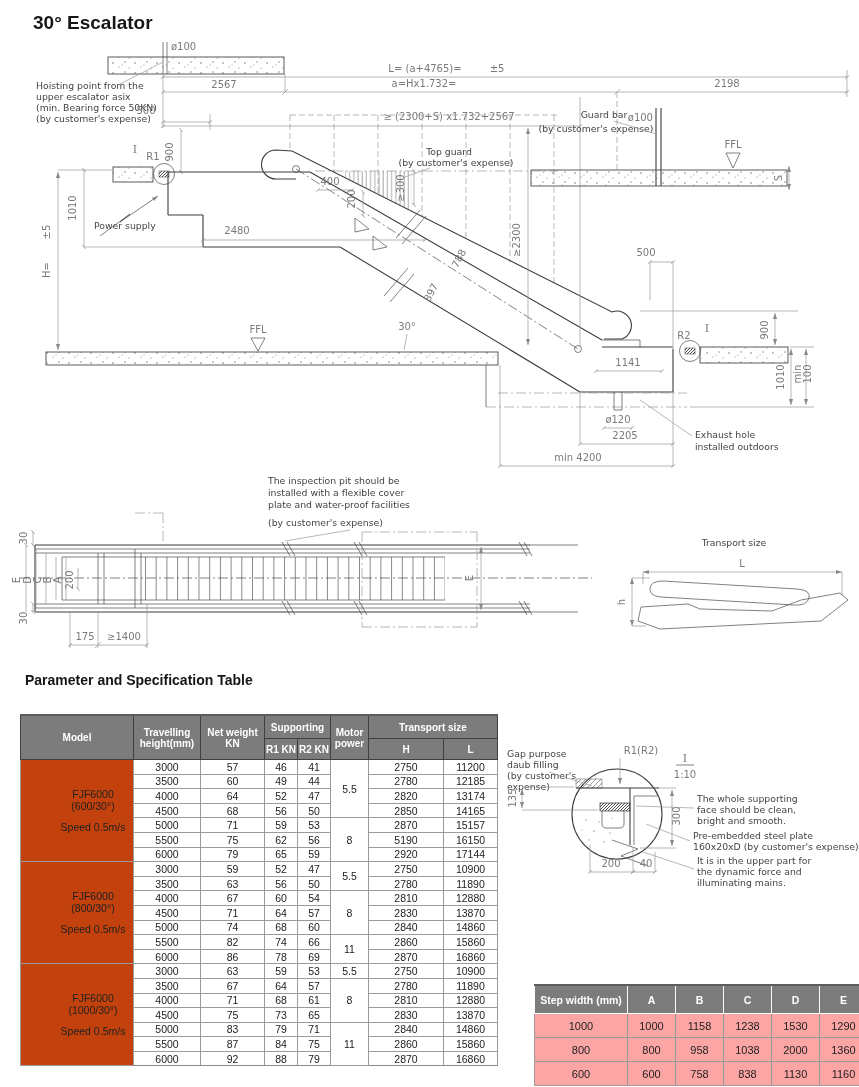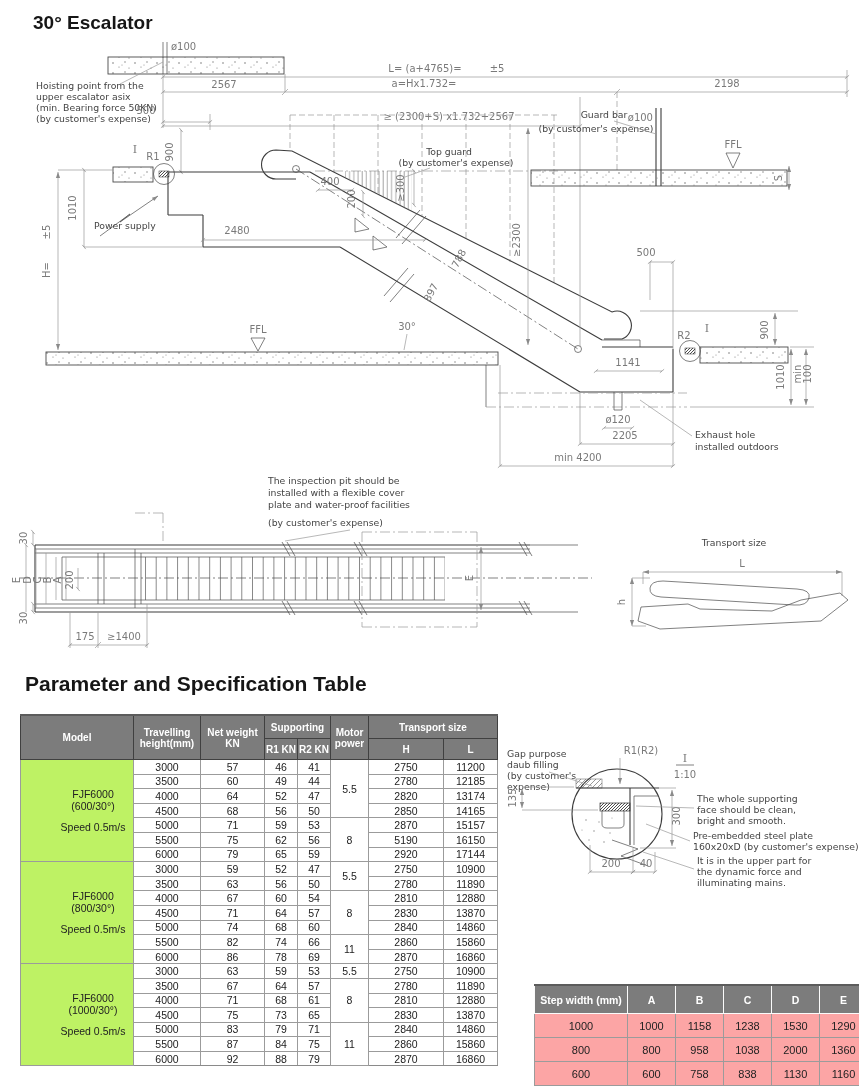--- a/index.html
+++ b/index.html
@@ -1,19 +1,19 @@
 <!DOCTYPE html>
 <html><head>
 <meta charset="utf-8">
 <style>
   html,body{margin:0;padding:0;}
   body{width:859px;height:1087px;position:relative;background:#fff;
        font-family:"Liberation Sans",sans-serif;overflow:hidden;}
   h1{position:absolute;left:25px;top:4px;margin:8px;font-size:19px;font-weight:bold;color:#161616;}
-  h2{position:absolute;left:25px;top:672px;margin:0;font-size:21px;font-weight:bold;color:#161616;}
+  h2{position:absolute;left:25px;top:672px;margin:0;font-size:14px;font-weight:bold;color:#161616;}
 
   
   svg{position:absolute;}
   .ln{stroke:#3d3d3d;fill:none;stroke-width:1.1;}
   .tn{stroke:#4a4a4a;fill:none;stroke-width:.7;}
   .dim{stroke:#9a9a9a;fill:none;stroke-width:.7;}
   .dsh{stroke-dasharray:6 3;}
   .dd{stroke-dasharray:10 3 2 3;}
   .conc{fill:url(#conc);stroke:#4a4a4a;stroke-width:.9;}
   .cad{font:10px "DejaVu Sans",sans-serif;fill:#7a7a7a;}
@@ -27,21 +27,21 @@
   .tk2{marker-start:url(#tk2);marker-end:url(#tk2);}
 
   
   table.spec{position:absolute;left:20px;top:714px;width:477px;border-collapse:collapse;
              table-layout:fixed;font-size:10.5px;color:#222;}
   .spec th{background:#7c7c7c;color:#fff;font-size:10px;font-weight:bold;
            border:1px solid #404040;padding:1px 0;line-height:11px;}
   .spec thead tr:first-child th{border-top:2px solid #5c5c5c;height:20px;}
   .spec thead tr+tr th{height:18px;}
   .spec td{border:1px solid #9b9b9b;text-align:center;height:13.6px;padding:0;line-height:12px;background:#fff;}
-  .spec td.model-cell{background:#bef264;font-size:10.5px;padding-left:32px;}
+  .spec td.model-cell{background:#c2410c;font-size:10.5px;padding-left:32px;}
   .spec td.model-cell .speed{margin-top:9px;}
   .spec tbody tr:last-child td{border-bottom:1.5px solid #8a8a8a;}
 
   
   table.step{position:absolute;left:524px;top:984px;width:333px;border-collapse:collapse;
              table-layout:fixed;font-size:11px;color:#222;text-align:center;margin-left:10px;}
   .step th{background:#7c7c7c;color:#fff;font-weight:bold;font-size:10.5px;height:25px;
            border:1px solid #fbfbfb;border-top:2px solid #5c5c5c;}
   .step td{border:1px solid #9b9b9b;height:21px;background:#fca5a5;}
 </style>

